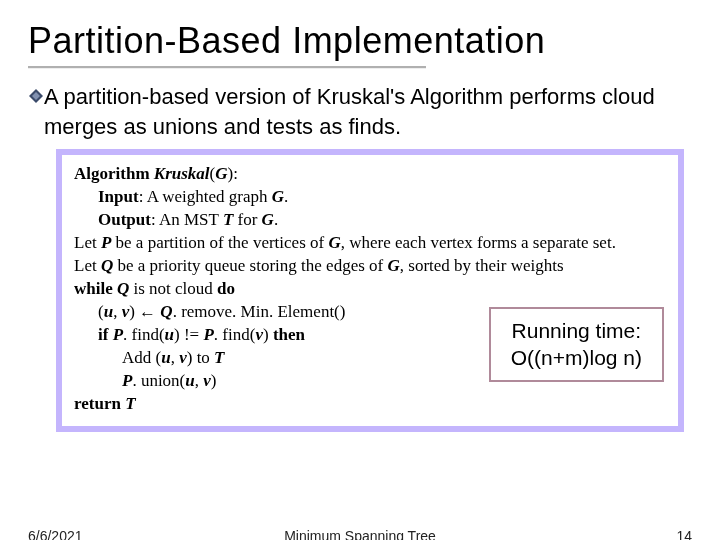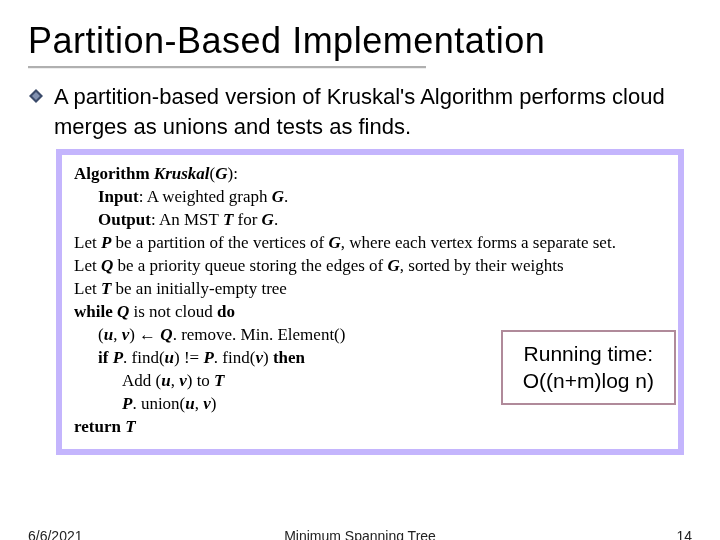--- a/index.html
+++ b/index.html
@@ -1,28 +1,28 @@
 <!DOCTYPE html>
 <html><head>
 <meta charset="utf-8">
 <style>
   * { box-sizing: border-box; margin: 0; padding: 0; }
   html, body { width: 720px; height: 540px; background: #fff; font-family: Verdana, Arial, sans-serif; color: #000; overflow: hidden; }
   .slide { width: 720px; height: 540px; position: relative; padding: 20px 28px 0 28px; }
   .title { font-size: 36px; font-weight: 400; color: #000; font-family: Verdana, Arial, sans-serif; letter-spacing: 0.5px; }
   .rule { height: 2px; background: #b0b0b0; margin: 4px 0 14px 0; box-shadow: 0 1px 0 #eee; width: 60%; }
-  .bullet-row { display: flex; align-items: flex-start; gap: 10px; margin-bottom: 8px; }
+  .bullet-row { display: flex; align-items: flex-start; margin-bottom: 8px; }
   .diamond-icon { flex: 0 0 auto; margin-top: 6px; }
   .bullet-text { font-size: 22px; line-height: 1.35; font-family: Verdana, Arial, sans-serif; }
   .algo-box { border: 6px solid #c4b5fd; margin: 2px 8px 0 28px; padding: 8px 12px 10px 12px; font-family: "Times New Roman", Times, serif; font-size: 17px; line-height: 1.35; position: relative; background: #fff; }
   .algo-box b { font-weight: bold; }
   .algo-box i { font-style: italic; }
   .indent1 { padding-left: 24px; }
   .indent2 { padding-left: 48px; }
-  .rt-box { position: absolute; right: 2px; bottom: 44px; border: 2px solid #b08a9a; padding: 8px 20px; text-align: center; font-family: Verdana, Arial, sans-serif; font-size: 21px; line-height: 1.3; background: #fff; color: #000; }
+  .rt-box { position: absolute; right: 14px; bottom: 44px; border: 2px solid #b08a9a; padding: 8px 20px; text-align: center; font-family: Verdana, Arial, sans-serif; font-size: 21px; line-height: 1.3; background: #fff; color: #000; }
   .footer { position: absolute; left: 28px; right: 28px; bottom: 12px; font-size: 14px; color: #222; font-family: Verdana, Arial, sans-serif; }
   .footer .date { position: absolute; left: 0; }
   .footer .center { position: absolute; left: 50%; transform: translateX(-50%); }
   .footer .num { position: absolute; right: 0; }
 </style>
 </head>
 <body>
 
 <div class="slide">
 
@@ -49,23 +49,20 @@
     <div class="indent1">
       <b><span>Output</span></b><span>: An MST </span><b><i><span>T</span></i></b><span> for </span><b><i><span>G</span></i></b><span>.</span>
     </div>
     <div>
       <span>Let </span><b><i><span>P</span></i></b><span> be a partition of the vertices of </span><b><i><span>G</span></i></b><span>, where each vertex forms a separate set.</span>
     </div>
     <div>
       <span>Let </span><b><i><span>Q</span></i></b><span> be a priority queue storing the edges of </span><b><i><span>G</span></i></b><span>, sorted by their weights</span>
     </div>
     <div>
-      <span>Let </span><b><i><span>T</span></i></b><span> be an initially-empty tree</span>
-    </div>
-    <div>
       <b><span>while </span></b><b><i><span>Q</span></i></b><span> is not cloud </span><b><span>do</span></b>
     </div>
     <div class="indent1">
       <span>(</span><b><i><span>u</span></i></b><span>, </span><b><i><span>v</span></i></b><span>) </span><span>← </span><b><i><span>Q</span></i></b><span>. remove. Min. Element()</span>
     </div>
     <div class="indent1">
       <b><span>if </span></b><b><i><span>P</span></i></b><span>. find(</span><b><i><span>u</span></i></b><span>) != </span><b><i><span>P</span></i></b><span>. find(</span><b><i><span>v</span></i></b><span>) </span><b><span>then</span></b>
     </div>
     <div class="indent2">
       <span>Add (</span><b><i><span>u</span></i></b><span>, </span><b><i><span>v</span></i></b><span>) to </span><b><i><span>T</span></i></b>

